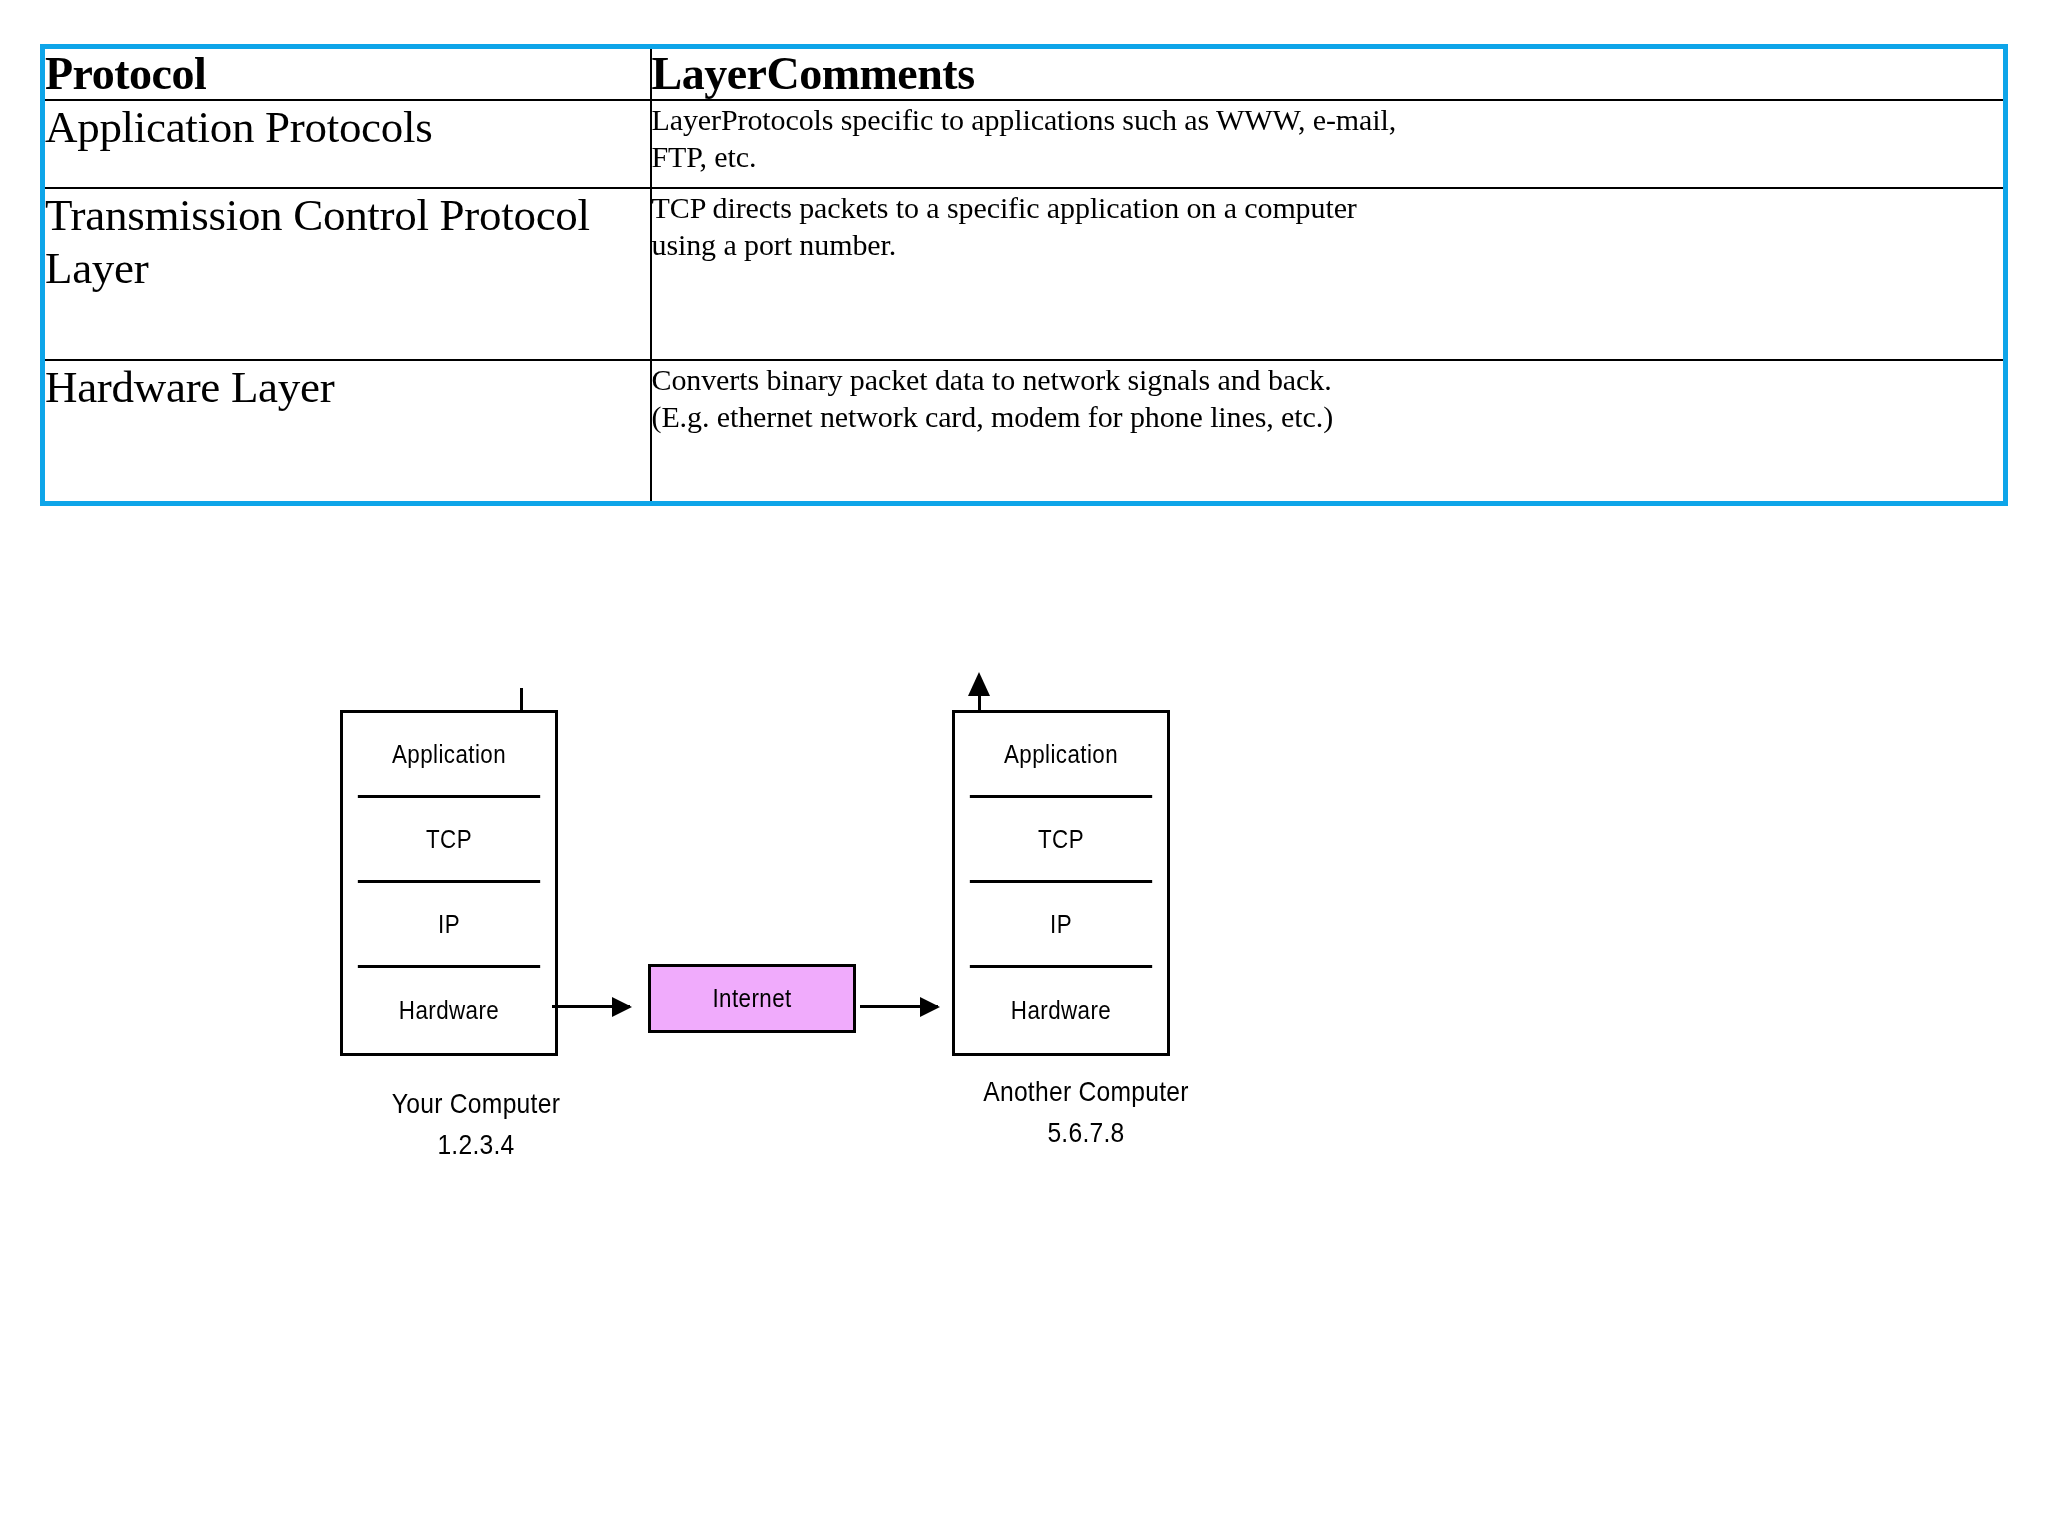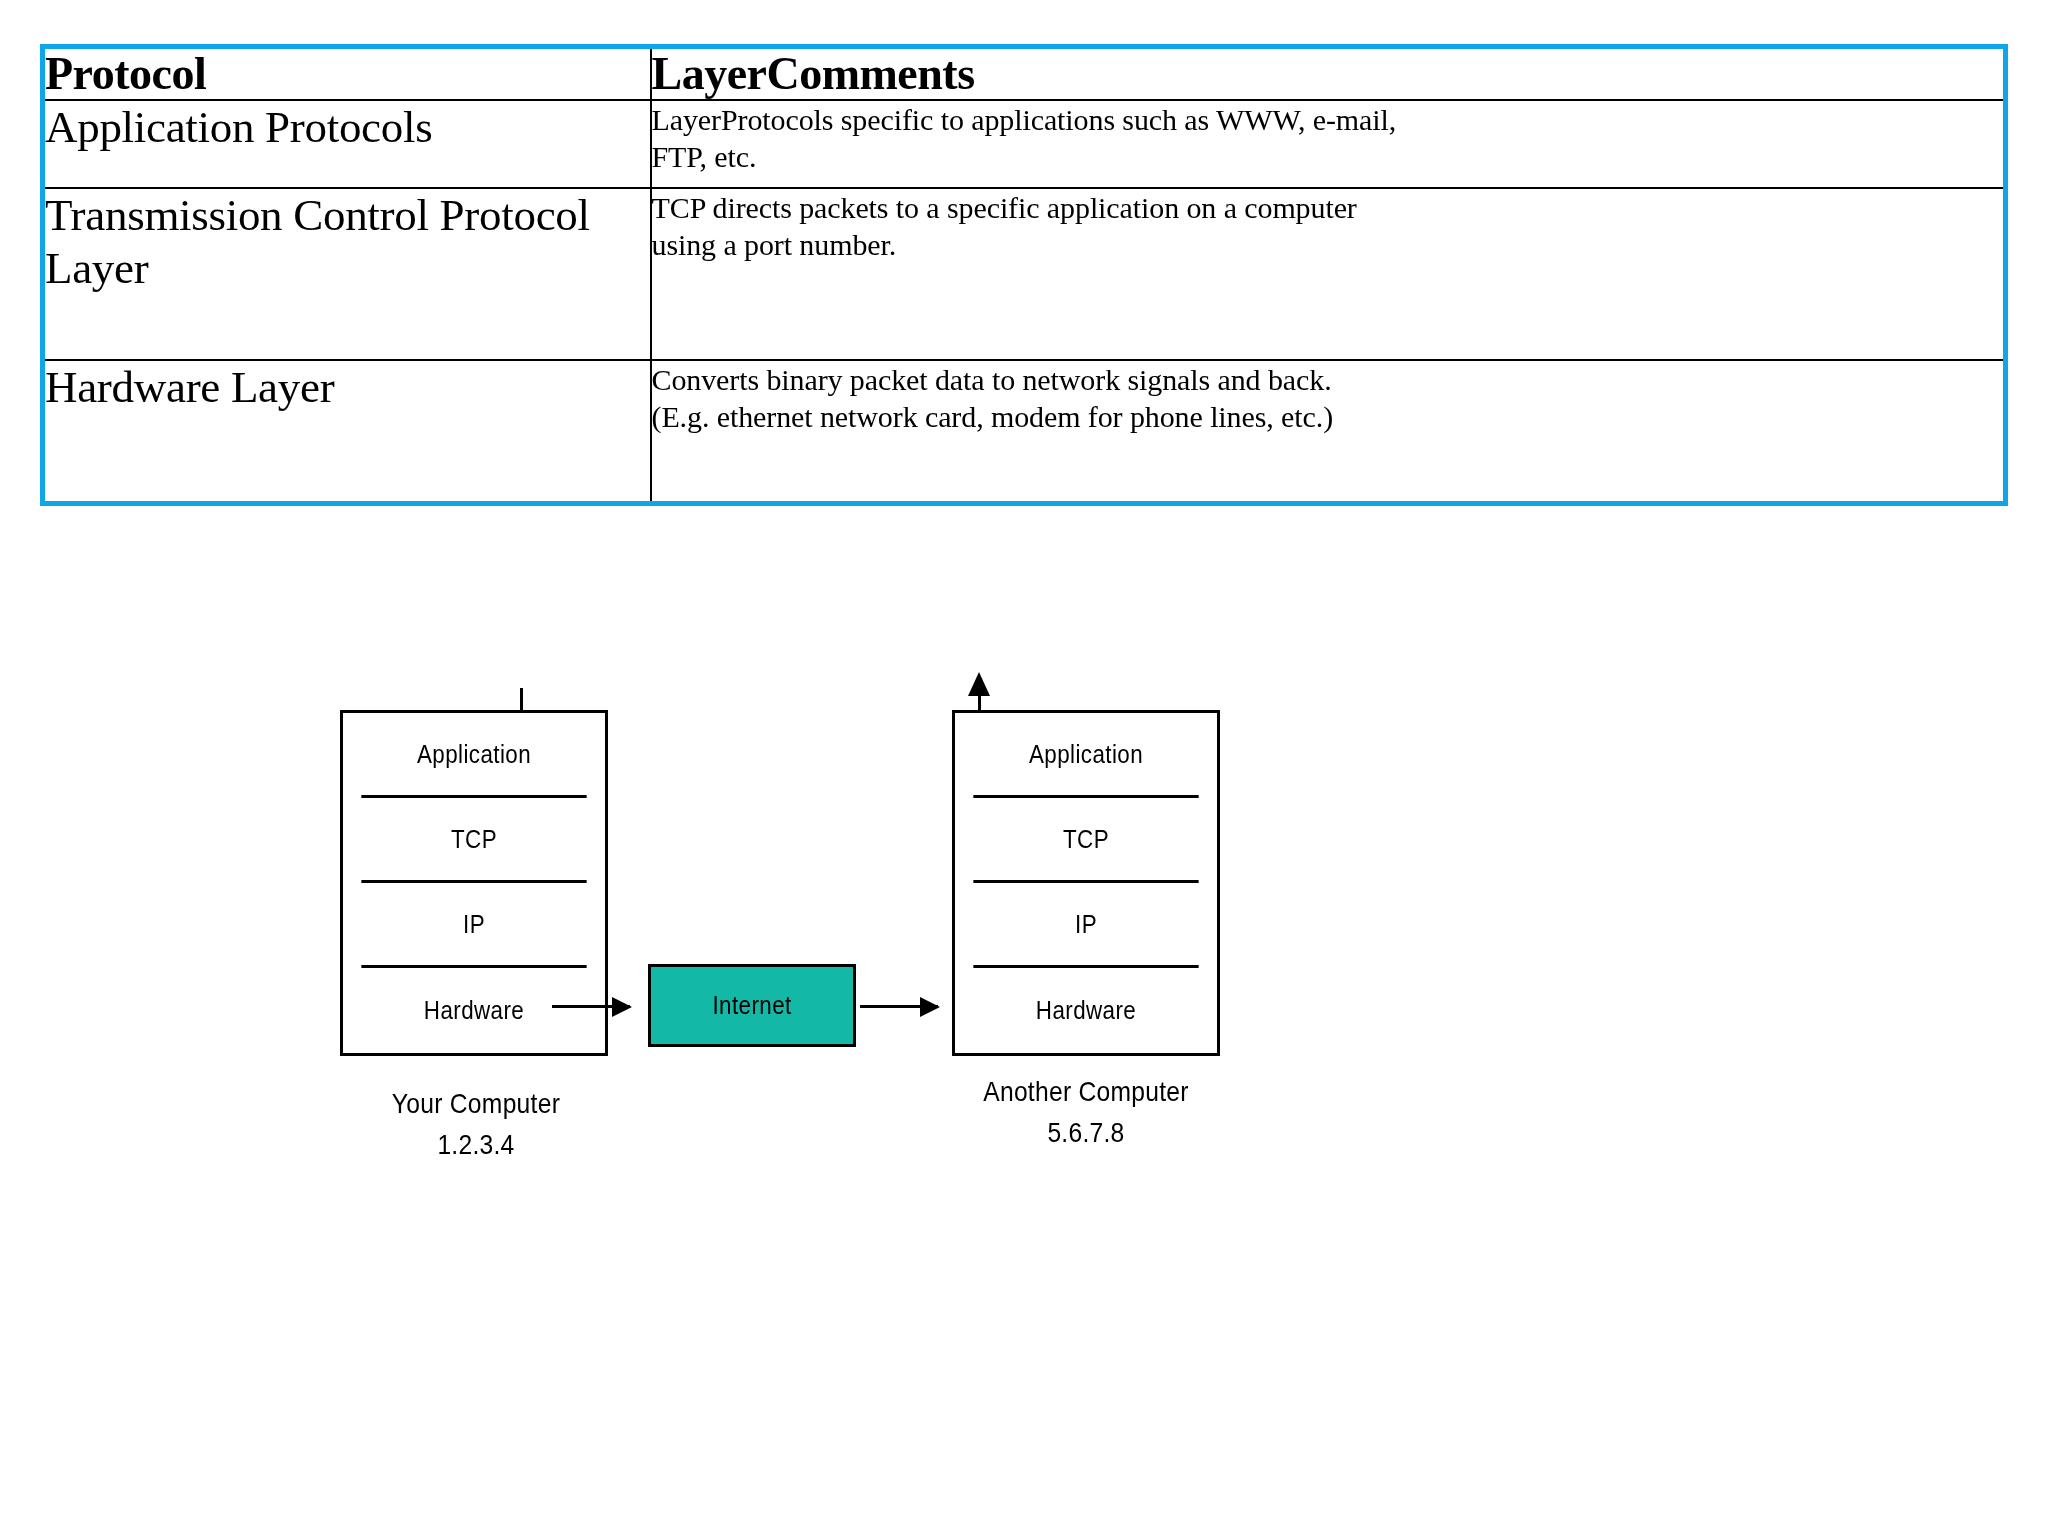--- a/index.html
+++ b/index.html
@@ -67,21 +67,21 @@
   .diagram {
     position: absolute;
     left: 0;
     top: 660px;
     width: 2048px;
     height: 520px;
     font-family: "Liberation Sans", "DejaVu Sans", sans-serif;
   }
   .stack {
     position: absolute;
-    width: 268px;
+    width: 218px;
     border: 3px solid #000;
     background: #fff;
     box-sizing: border-box;
   }
   .stack .layer {
     height: 85px;
     border-bottom: 3px solid #000;
     display: flex;
     align-items: center;
     justify-content: center;
@@ -93,23 +93,23 @@
   .stack .layer:last-child { border-bottom: none; }
 
   #stack-left  { left: 340px; top: 50px; }
   #stack-right { left: 952px; top: 50px; }
 
   .netbox {
     position: absolute;
     left: 648px;
     top: 304px;
     width: 208px;
-    height: 83px;
+    height: 69px;
     border: 3px solid #000;
-    background: #14b8a6;
+    background: #f0abfc;
     box-sizing: border-box;
     display: flex;
     align-items: center;
     justify-content: center;
     font-size: 26px;
     letter-spacing: 0.5px;
   }
   .netbox span { transform: scaleX(0.86); display: block; }
 
   

